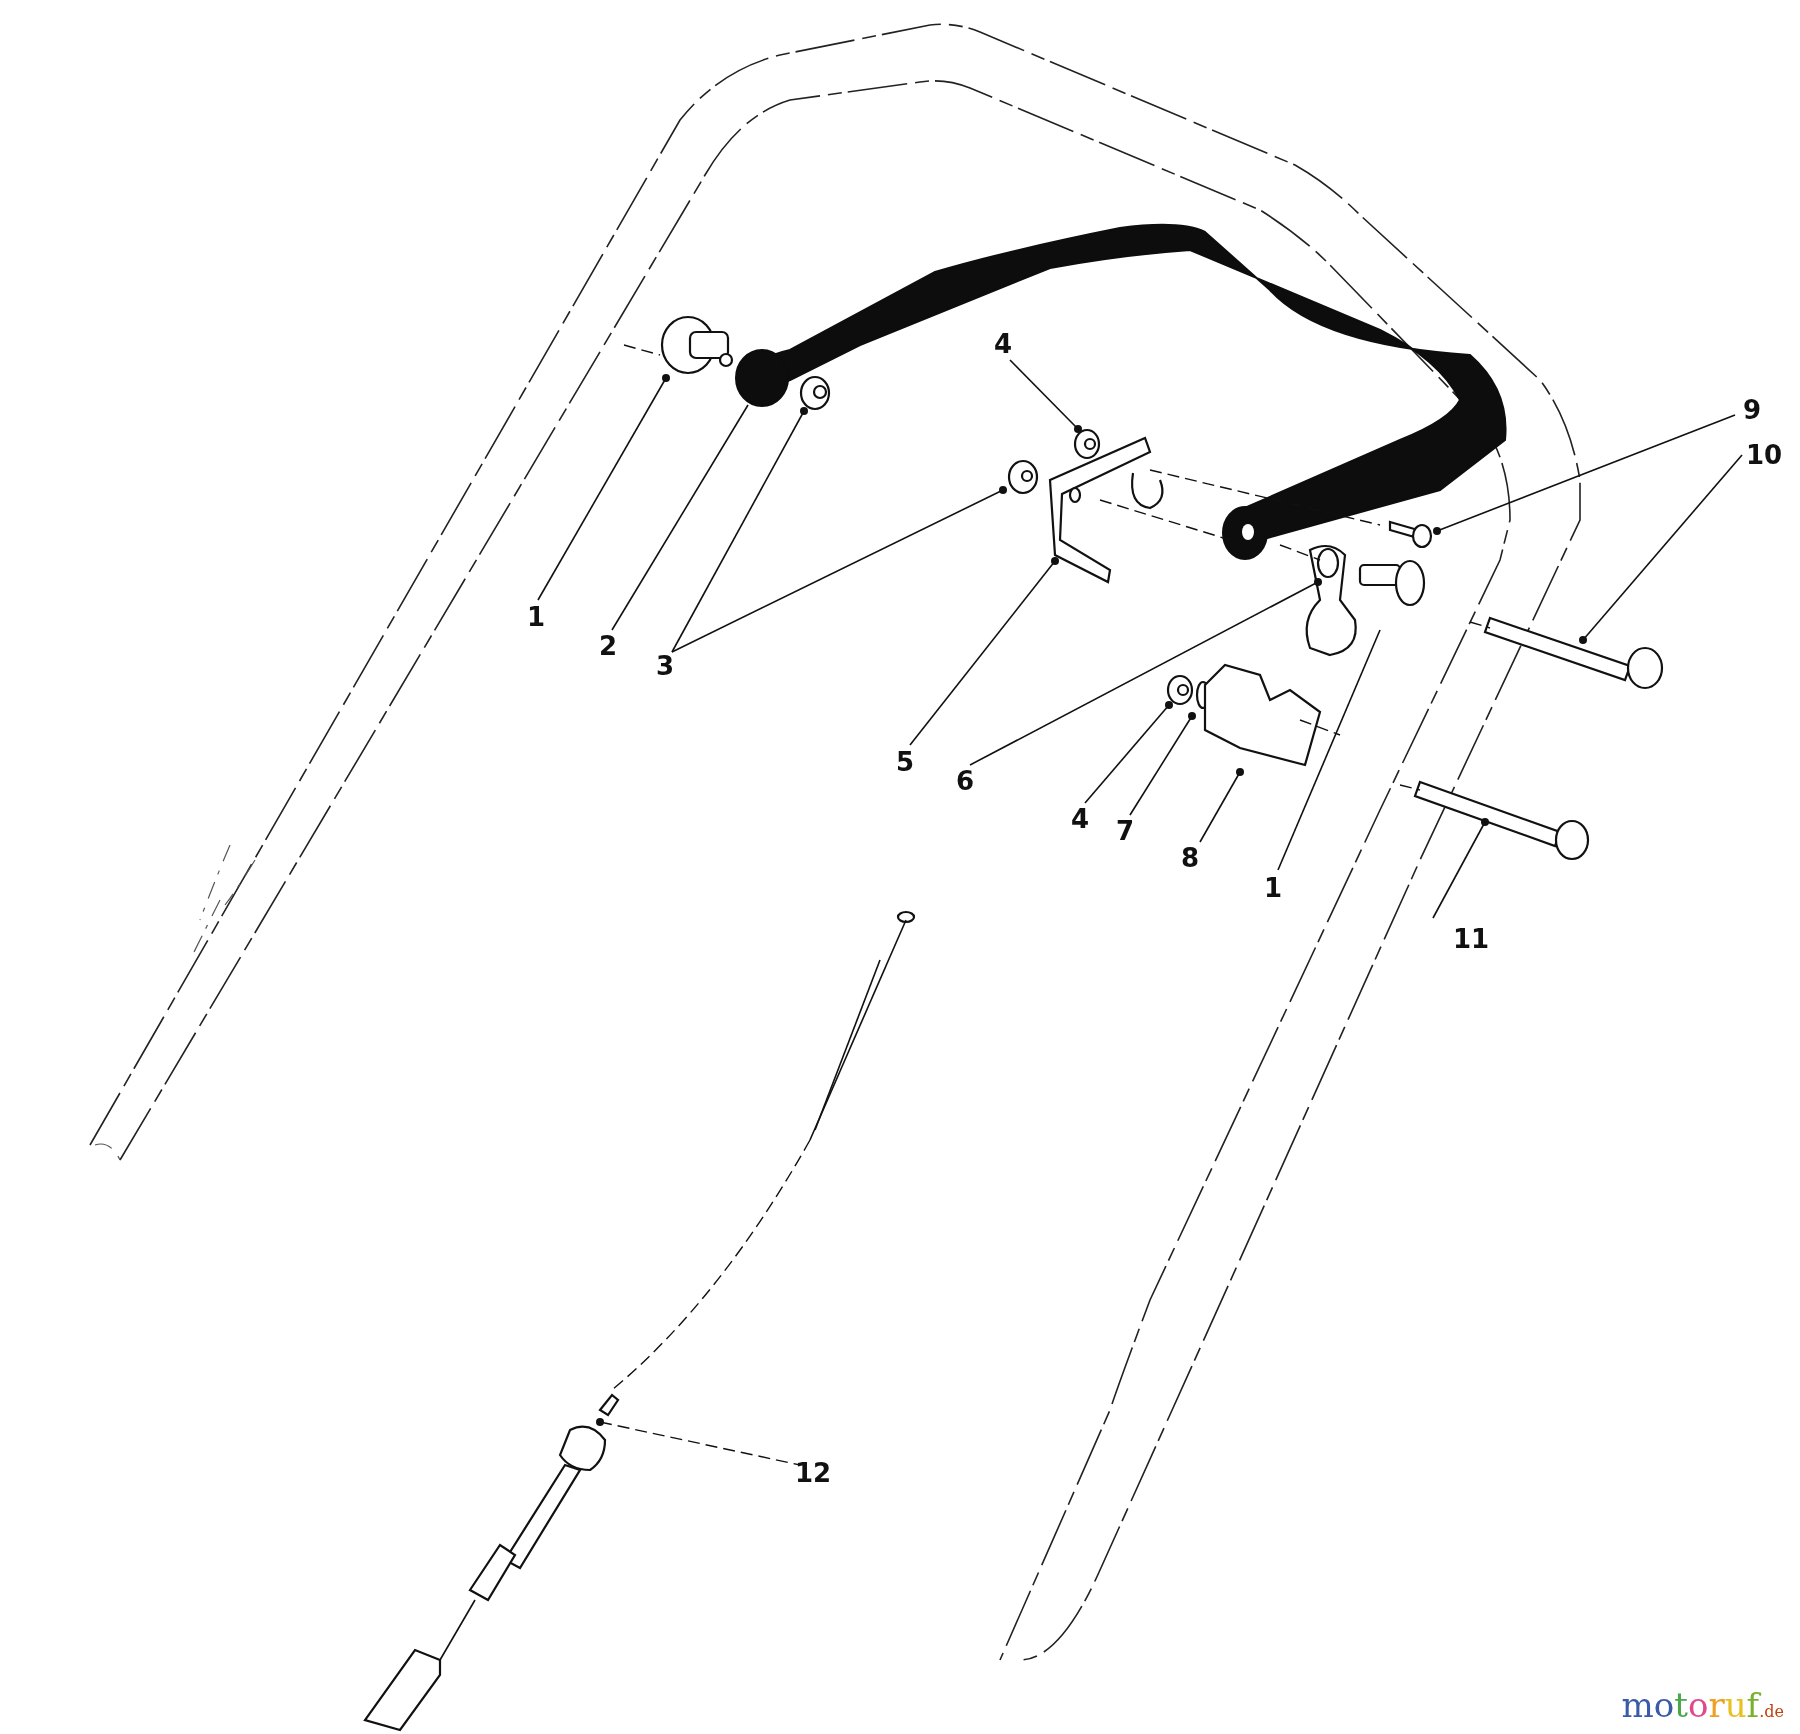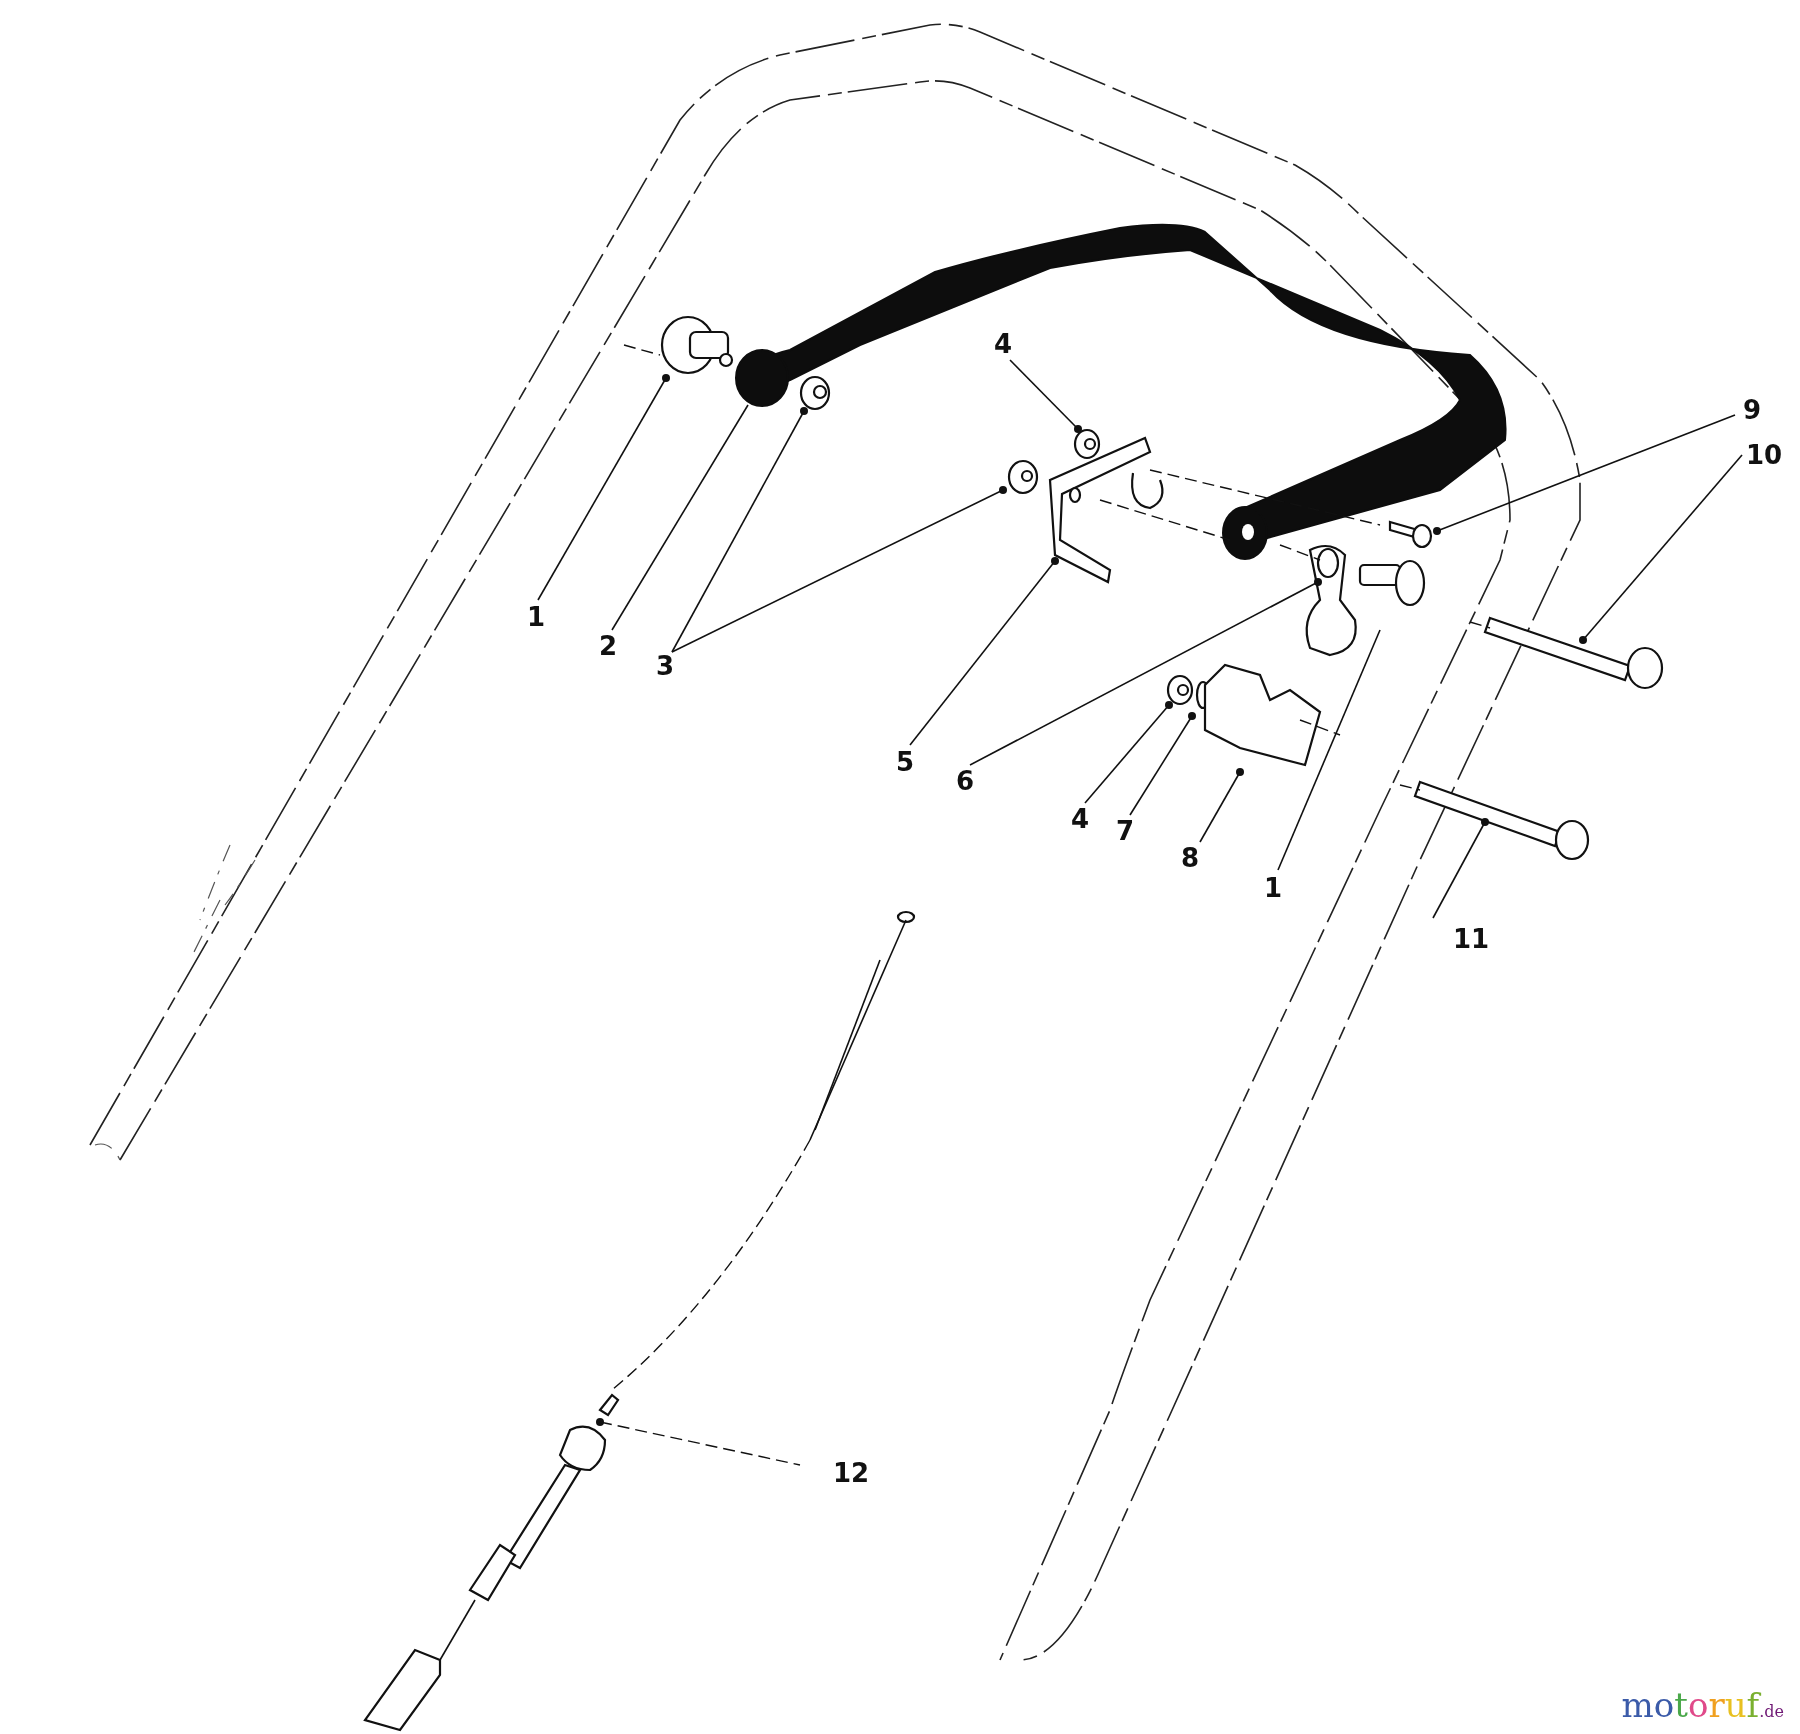--- a/index.html
+++ b/index.html
@@ -17,21 +17,21 @@
   }
   .watermark {
     position: absolute;
     right: 16px;
     bottom: 12px;
     font-family: "DejaVu Serif", serif;
     font-size: 34px;
     line-height: 1;
     white-space: nowrap;
   }
-  .watermark .tld { font-size: 16px; color: #701a75; }
+  .watermark .tld { font-size: 16px; color: #c2410c; }
   .frame { fill: none; stroke: #222; stroke-width: 1.6; stroke-dasharray: 60 8 14 6; }
   .frame-light { fill: none; stroke: #555; stroke-width: 1.2; stroke-dasharray: 18 10 4 8; }
   .leader { fill: none; stroke: #111; stroke-width: 1.6; }
   .leader-dash { fill: none; stroke: #111; stroke-width: 1.4; stroke-dasharray: 12 6; }
   .part { fill: #fff; stroke: #111; stroke-width: 2.2; }
   .part-dark { fill: #0d0d0d; stroke: #0d0d0d; stroke-width: 2; }
   .dot { fill: #111; }
 </style>
 </head>
 <body>
@@ -165,17 +165,17 @@
 <div class="callout" style="left:1003px;top:344px;">4</div>
 <div class="callout" style="left:905px;top:762px;">5</div>
 <div class="callout" style="left:965px;top:781px;">6</div>
 <div class="callout" style="left:1080px;top:819px;">4</div>
 <div class="callout" style="left:1125px;top:831px;">7</div>
 <div class="callout" style="left:1190px;top:858px;">8</div>
 <div class="callout" style="left:1273px;top:888px;">1</div>
 <div class="callout" style="left:1752px;top:410px;">9</div>
 <div class="callout" style="left:1764px;top:443px;margin-top:12px;">10</div>
 <div class="callout" style="left:1424px;top:939px;margin-left:47px;">11</div>
-<div class="callout" style="left:851px;top:1473px;text-align:center;">12</div>
+<div class="callout" style="left:813px;top:1473px;text-align:center;">12</div>
 
 <div class="watermark">
   <span style="color:#3b5ba9">m</span><span style="color:#3b5ba9">o</span><span style="color:#4aa84a">t</span><span style="color:#e04a8a">o</span><span style="color:#f0a020">r</span><span style="color:#e8c020">u</span><span style="color:#7ab030">f</span><span class="tld">.de</span>
 </div>
 
 </body></html>

